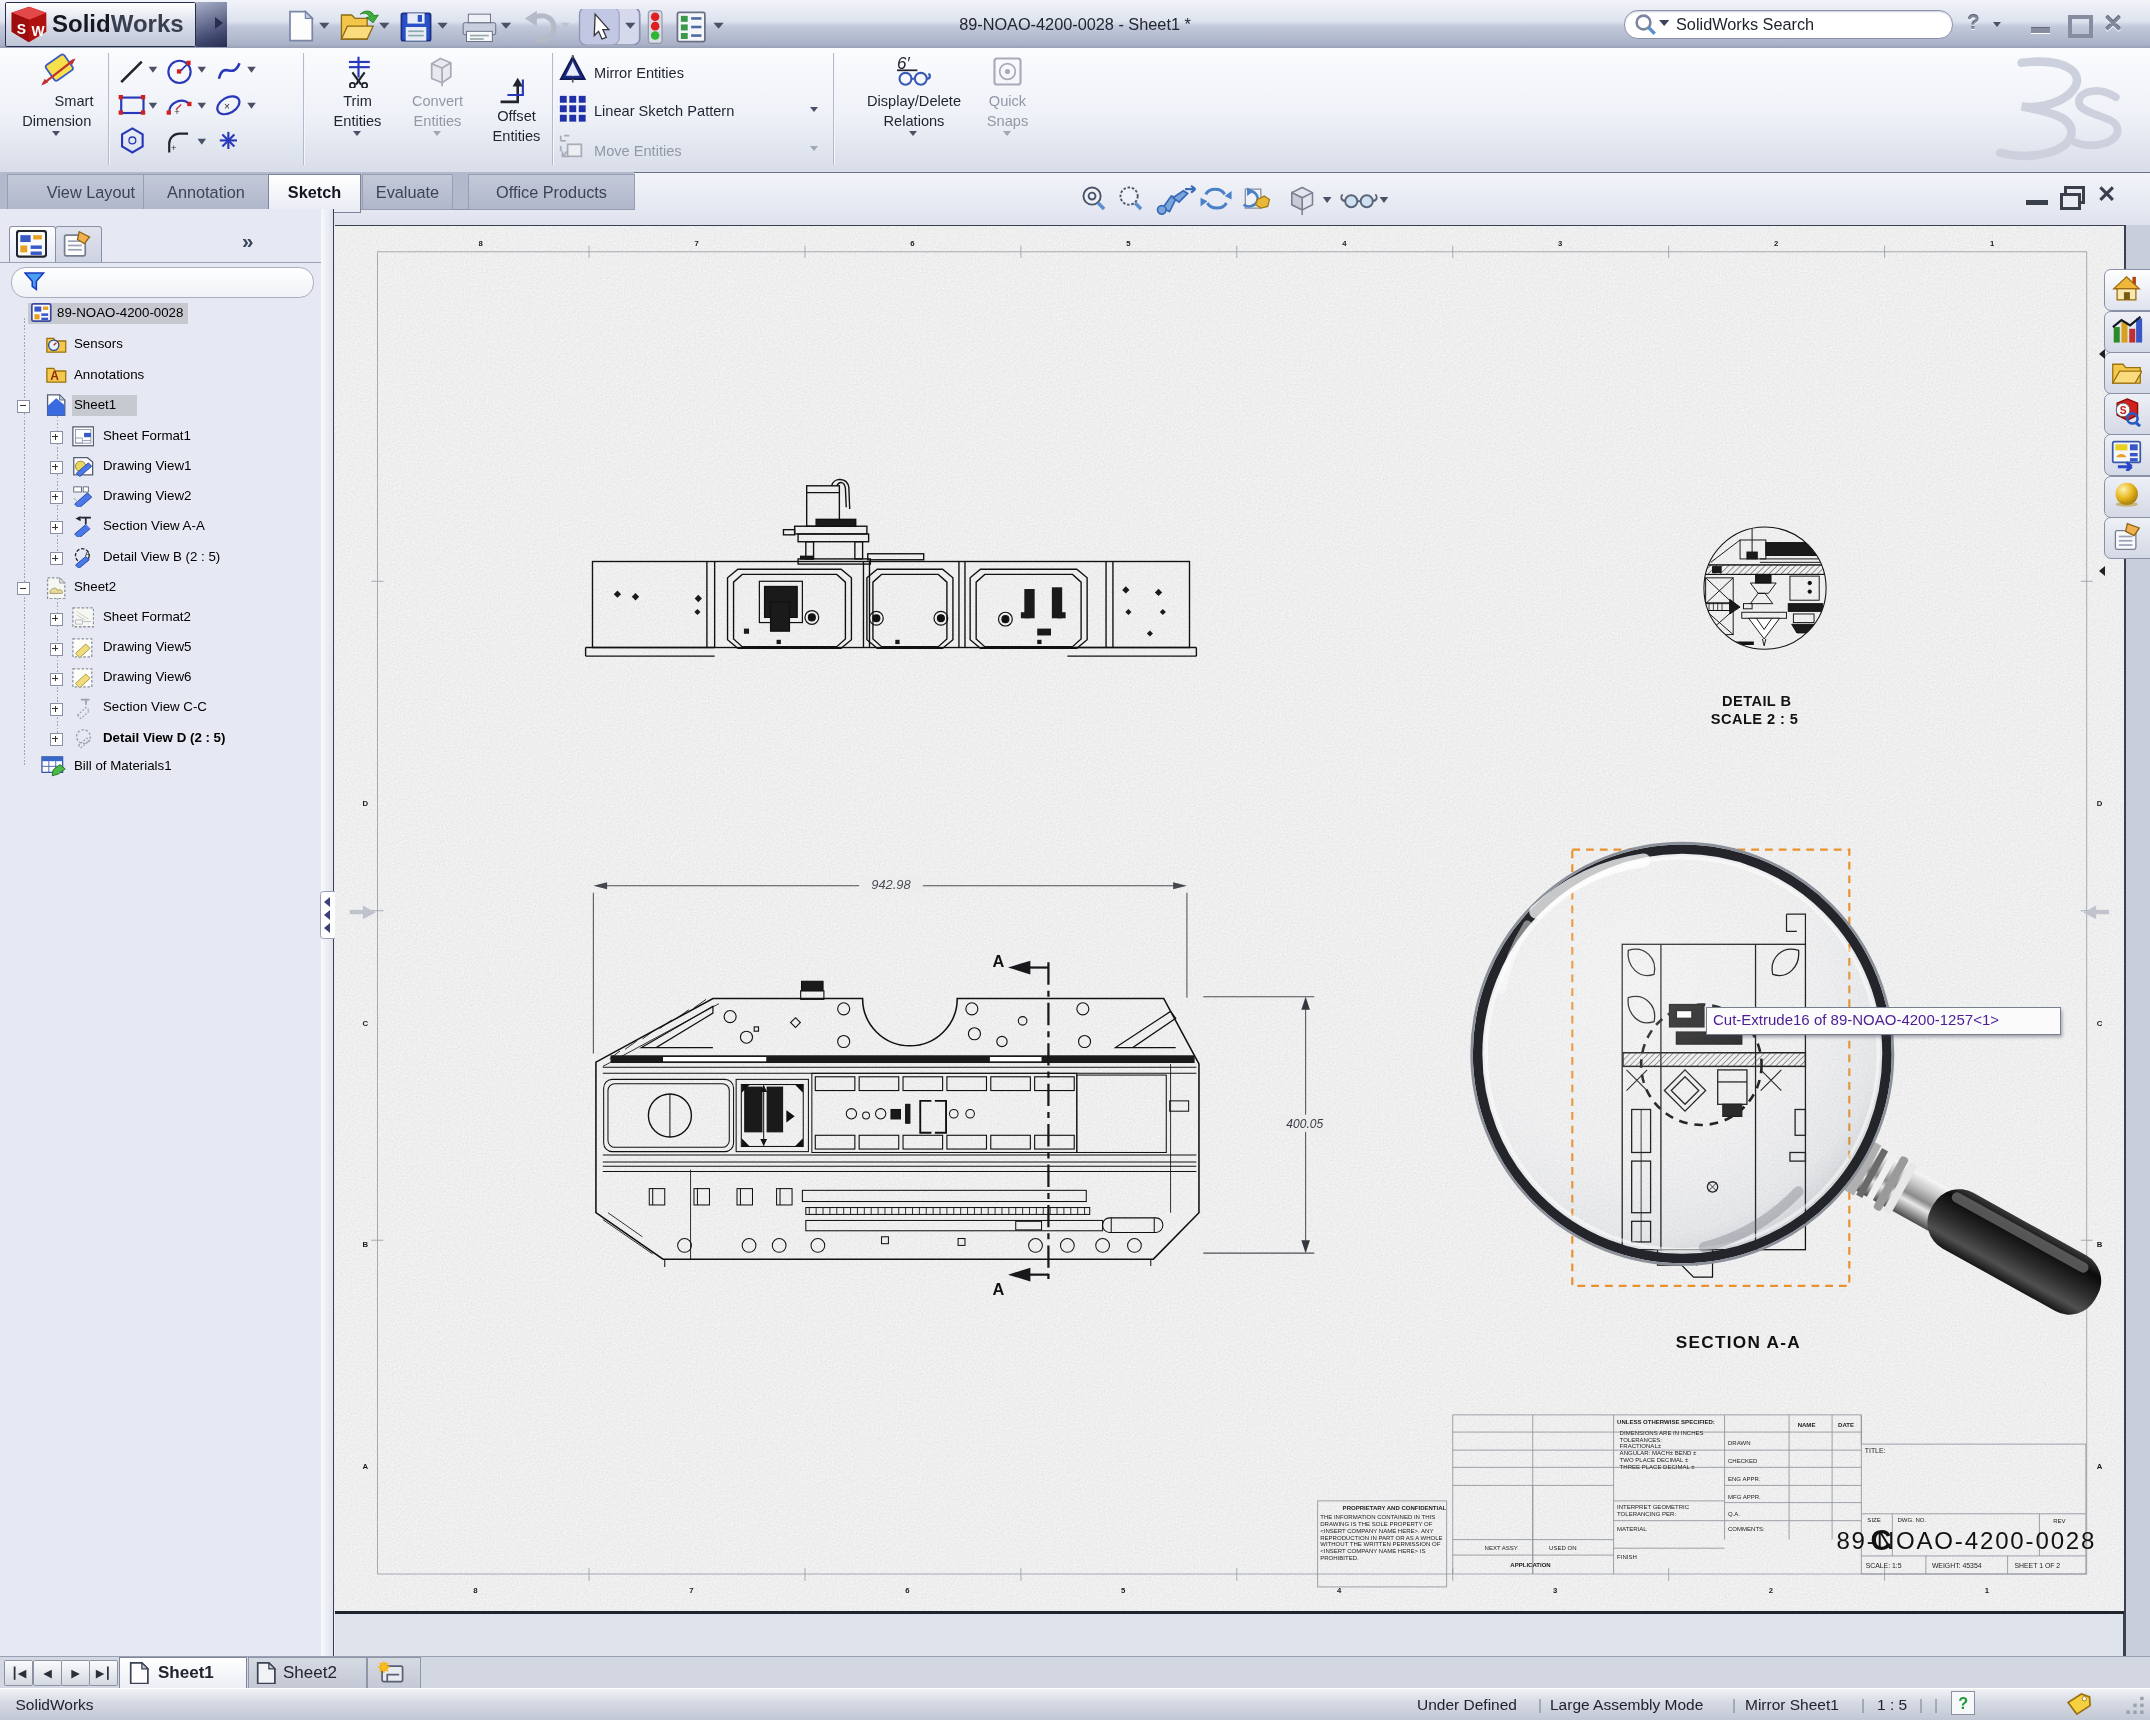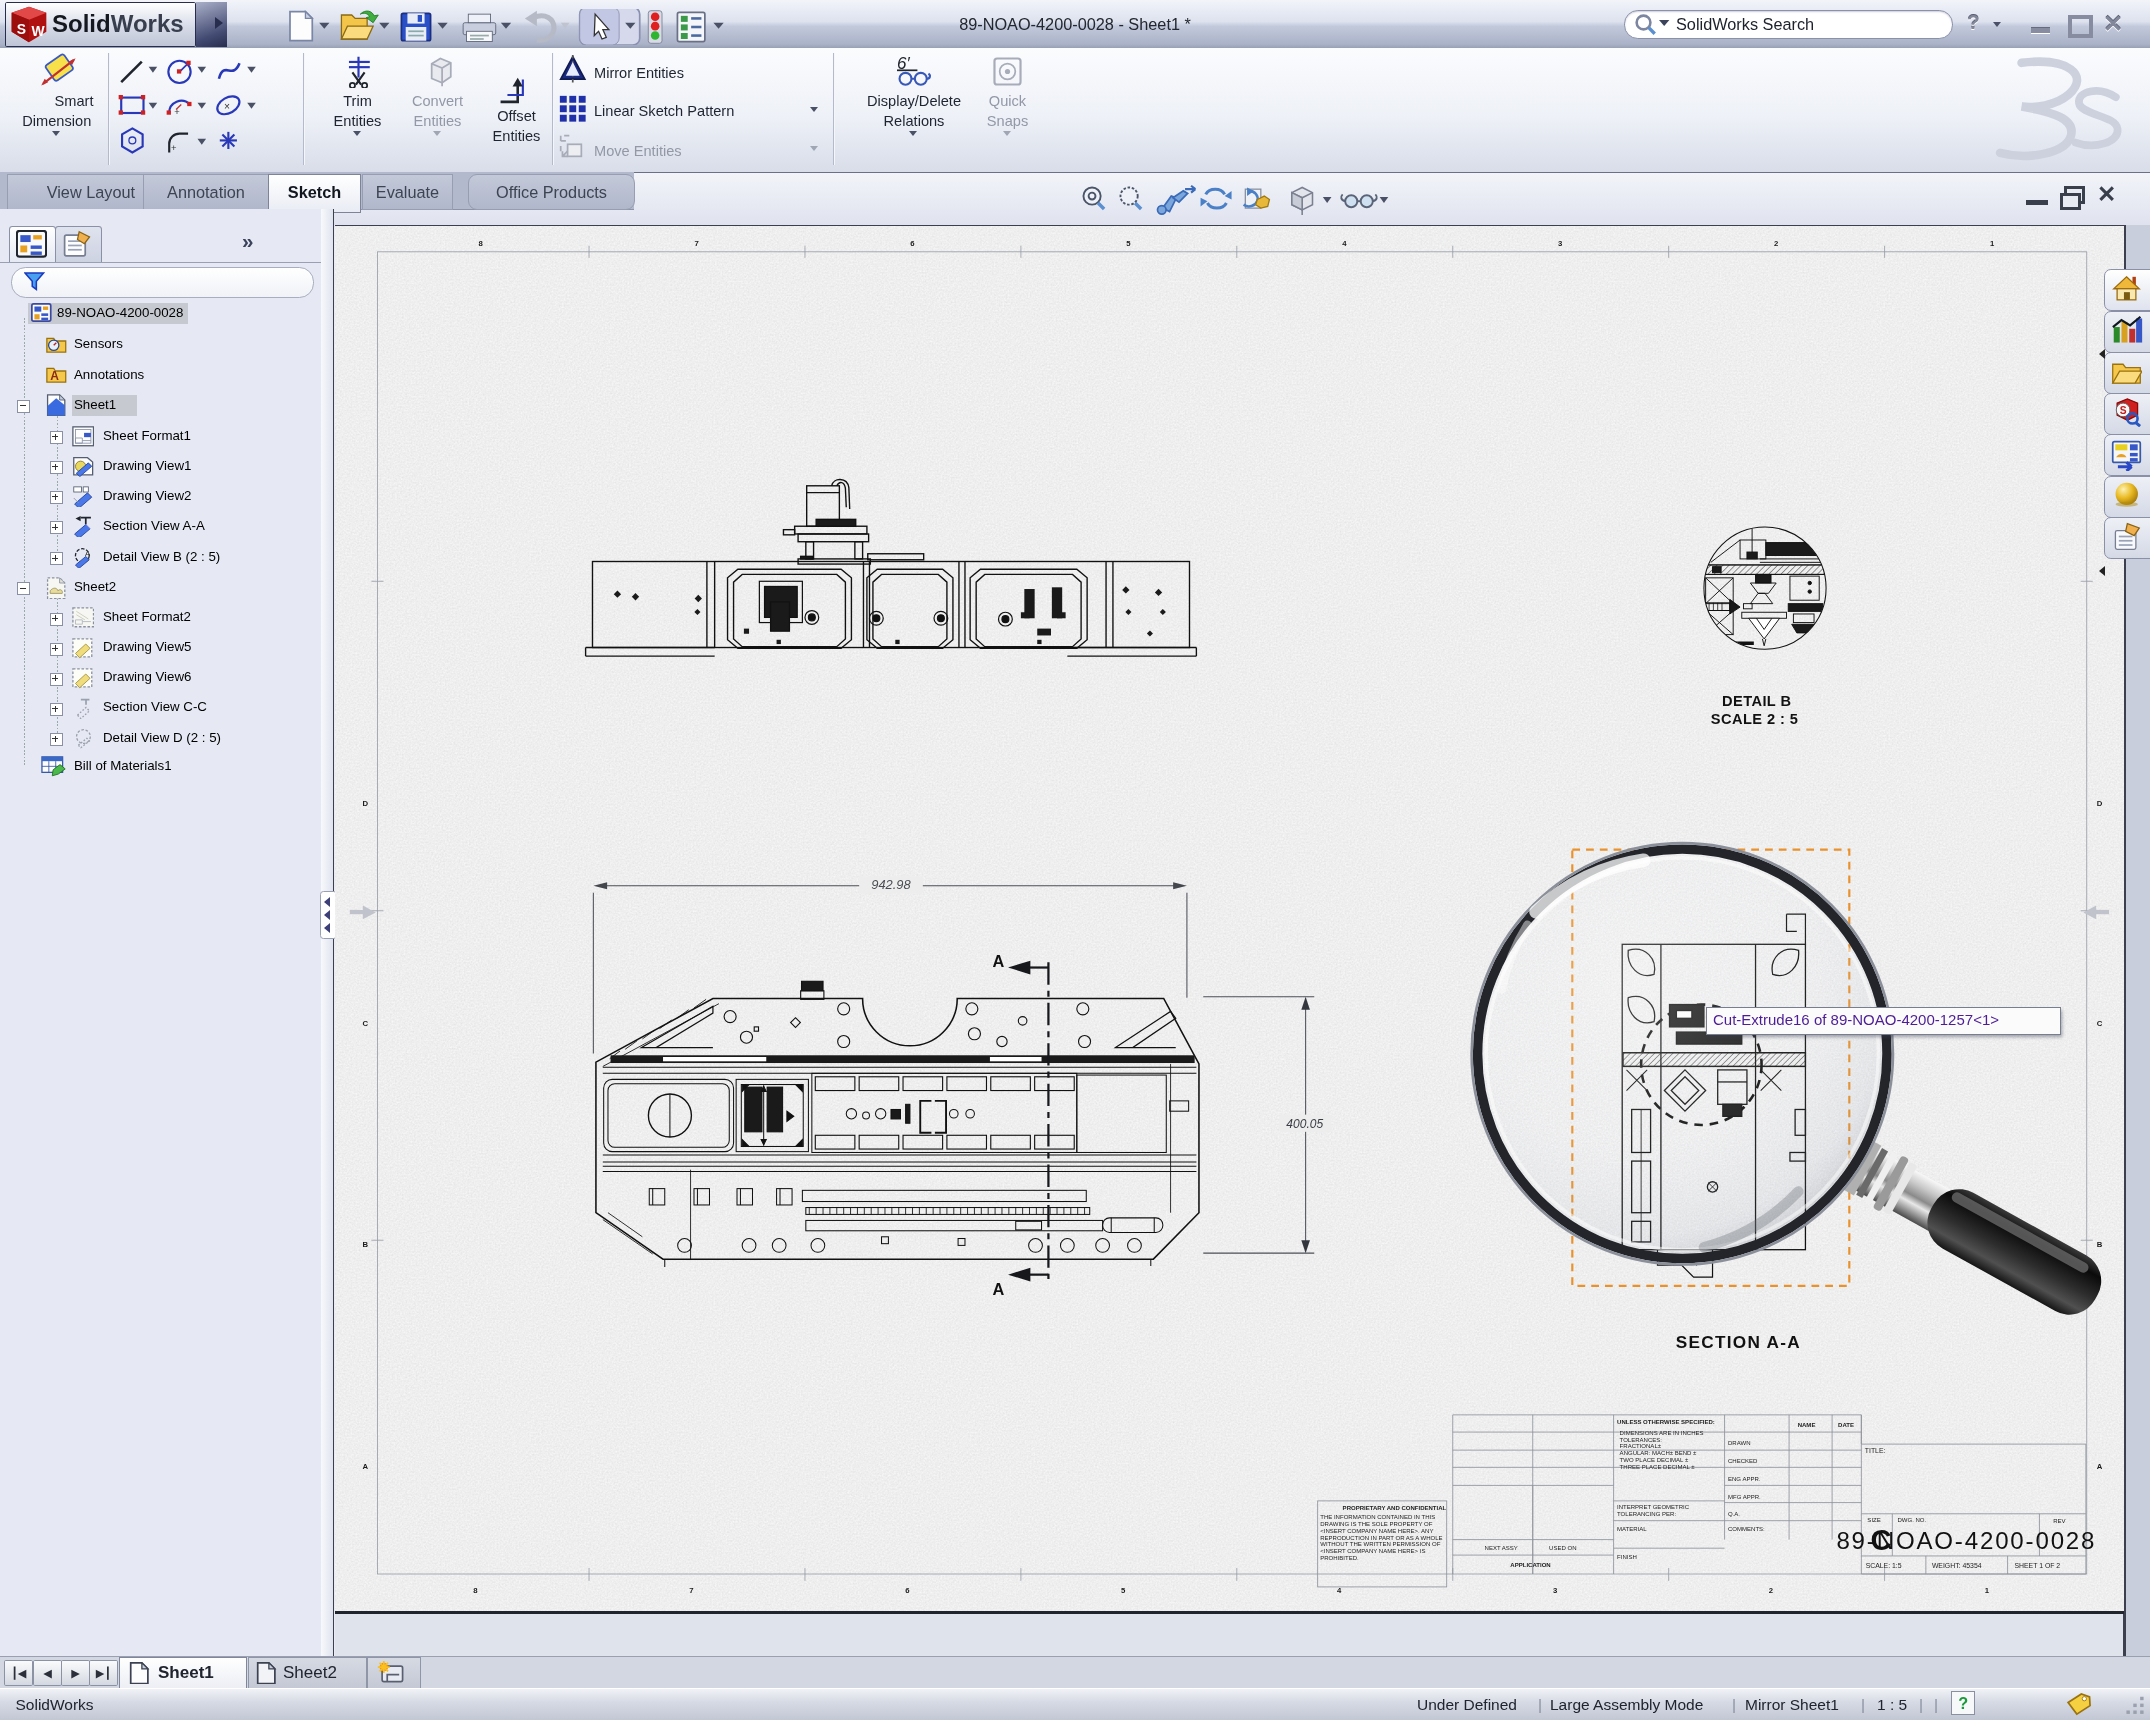--- a/index.html
+++ b/index.html
@@ -279,21 +279,21 @@
 <div class="tbtext tbgray" style="left:973px;top:93px;width:69px;">Quick</div>
 <div class="tbtext tbgray" style="left:973px;top:113px;width:69px;">Snaps</div>
 <div class="ddg dd" style="left:1003px;top:131px"></div>
 
 <div class="abs" id="tabstrip"></div>
 <div class="abs" id="tabstripleft"></div>
 <div class="rtab" style="left:6.9px;width:134px;padding-left:16px;">View Layout</div>
 <div class="rtab" style="left:143px;width:124px;">Annotation</div>
 <div class="rtab" id="tabactive" style="left:268px;width:91px;">Sketch</div>
 <div class="rtab" style="left:362px;width:89px;">Evaluate</div>
-<div class="rtab" style="left:468px;width:165px;border-radius:9px;">Office Products</div>
+<div class="rtab" style="left:468px;width:165px;">Office Products</div>
 
 <div class="abs" id="leftpanel"></div>
 <div class="abs" id="splitter"></div>
 
 <div class="abs" style="left:320px;top:891px;width:14.6px;height:46px;background:#fff;border:0.9px solid #9aa0b4;border-radius:3.4px;">
   <div style="position:absolute;left:2.6px;top:5.2px;width:0;height:0;border-top:5.2px solid transparent;border-bottom:5.2px solid transparent;border-right:6.9px solid #3c3f78;"></div>
   <div style="position:absolute;left:2.6px;top:18px;width:0;height:0;border-top:5.2px solid transparent;border-bottom:5.2px solid transparent;border-right:6.9px solid #3c3f78;"></div>
   <div style="position:absolute;left:2.6px;top:31px;width:0;height:0;border-top:5.2px solid transparent;border-bottom:5.2px solid transparent;border-right:6.9px solid #3c3f78;"></div>
 </div>
 
@@ -461,21 +461,21 @@
   </svg>
   <div class="treerow" style="left:103px;top:699px;">Section View C-C</div>
 
   <div class="abs" style="left:50px;top:733px;width:11.2px;height:11.2px;background:#fff;border:0.9px solid #8a90a4;"></div>
   <div class="abs" style="left:52px;top:738px;width:6px;height:0.9px;background:#333;"></div>
   <div class="abs" style="left:55px;top:736px;width:0.9px;height:6px;background:#333;"></div>
   <svg class="abs" style="left:74px;top:728px" width="20.6" height="20.6" viewBox="0 0 24 24">
     <circle cx="11" cy="10" r="8" fill="none" stroke="#9aa0ae" stroke-width="1.5" stroke-dasharray="3 2"></circle>
     <path d="M5 20 l10 -8 3 3 -10 8 z" fill="none" stroke="#9aa0ae" stroke-width="1.5" stroke-dasharray="2 2"></path>
   </svg>
-  <div class="treerow" style="left:103px;top:730px;">Detail View D (2 : 5)</div>
+  <div class="treerow" style="left:103px;top:730px;font-weight:bold;">Detail View D (2 : 5)</div>
 
   <svg class="abs" style="left:41px;top:756px" width="26" height="22.4" viewBox="0 0 30 26">
     <rect x="1" y="1" width="24" height="18" fill="#fdfdfe" stroke="#3858a8" stroke-width="1.5"></rect>
     <rect x="1" y="1" width="24" height="5" fill="#3868c8"></rect>
     <line x1="9" y1="6" x2="9" y2="19" stroke="#3858a8"></line>
     <line x1="17" y1="6" x2="17" y2="19" stroke="#3858a8"></line>
     <line x1="1" y1="12" x2="25" y2="12" stroke="#3858a8"></line>
     <path d="M14 16 l8 -6 6 5 -8 6 -7 2 z" fill="#4ab84a" stroke="#1a701a"></path>
   </svg>
   <div class="treerow" style="left:74px;top:758px;">Bill of Materials1</div>

